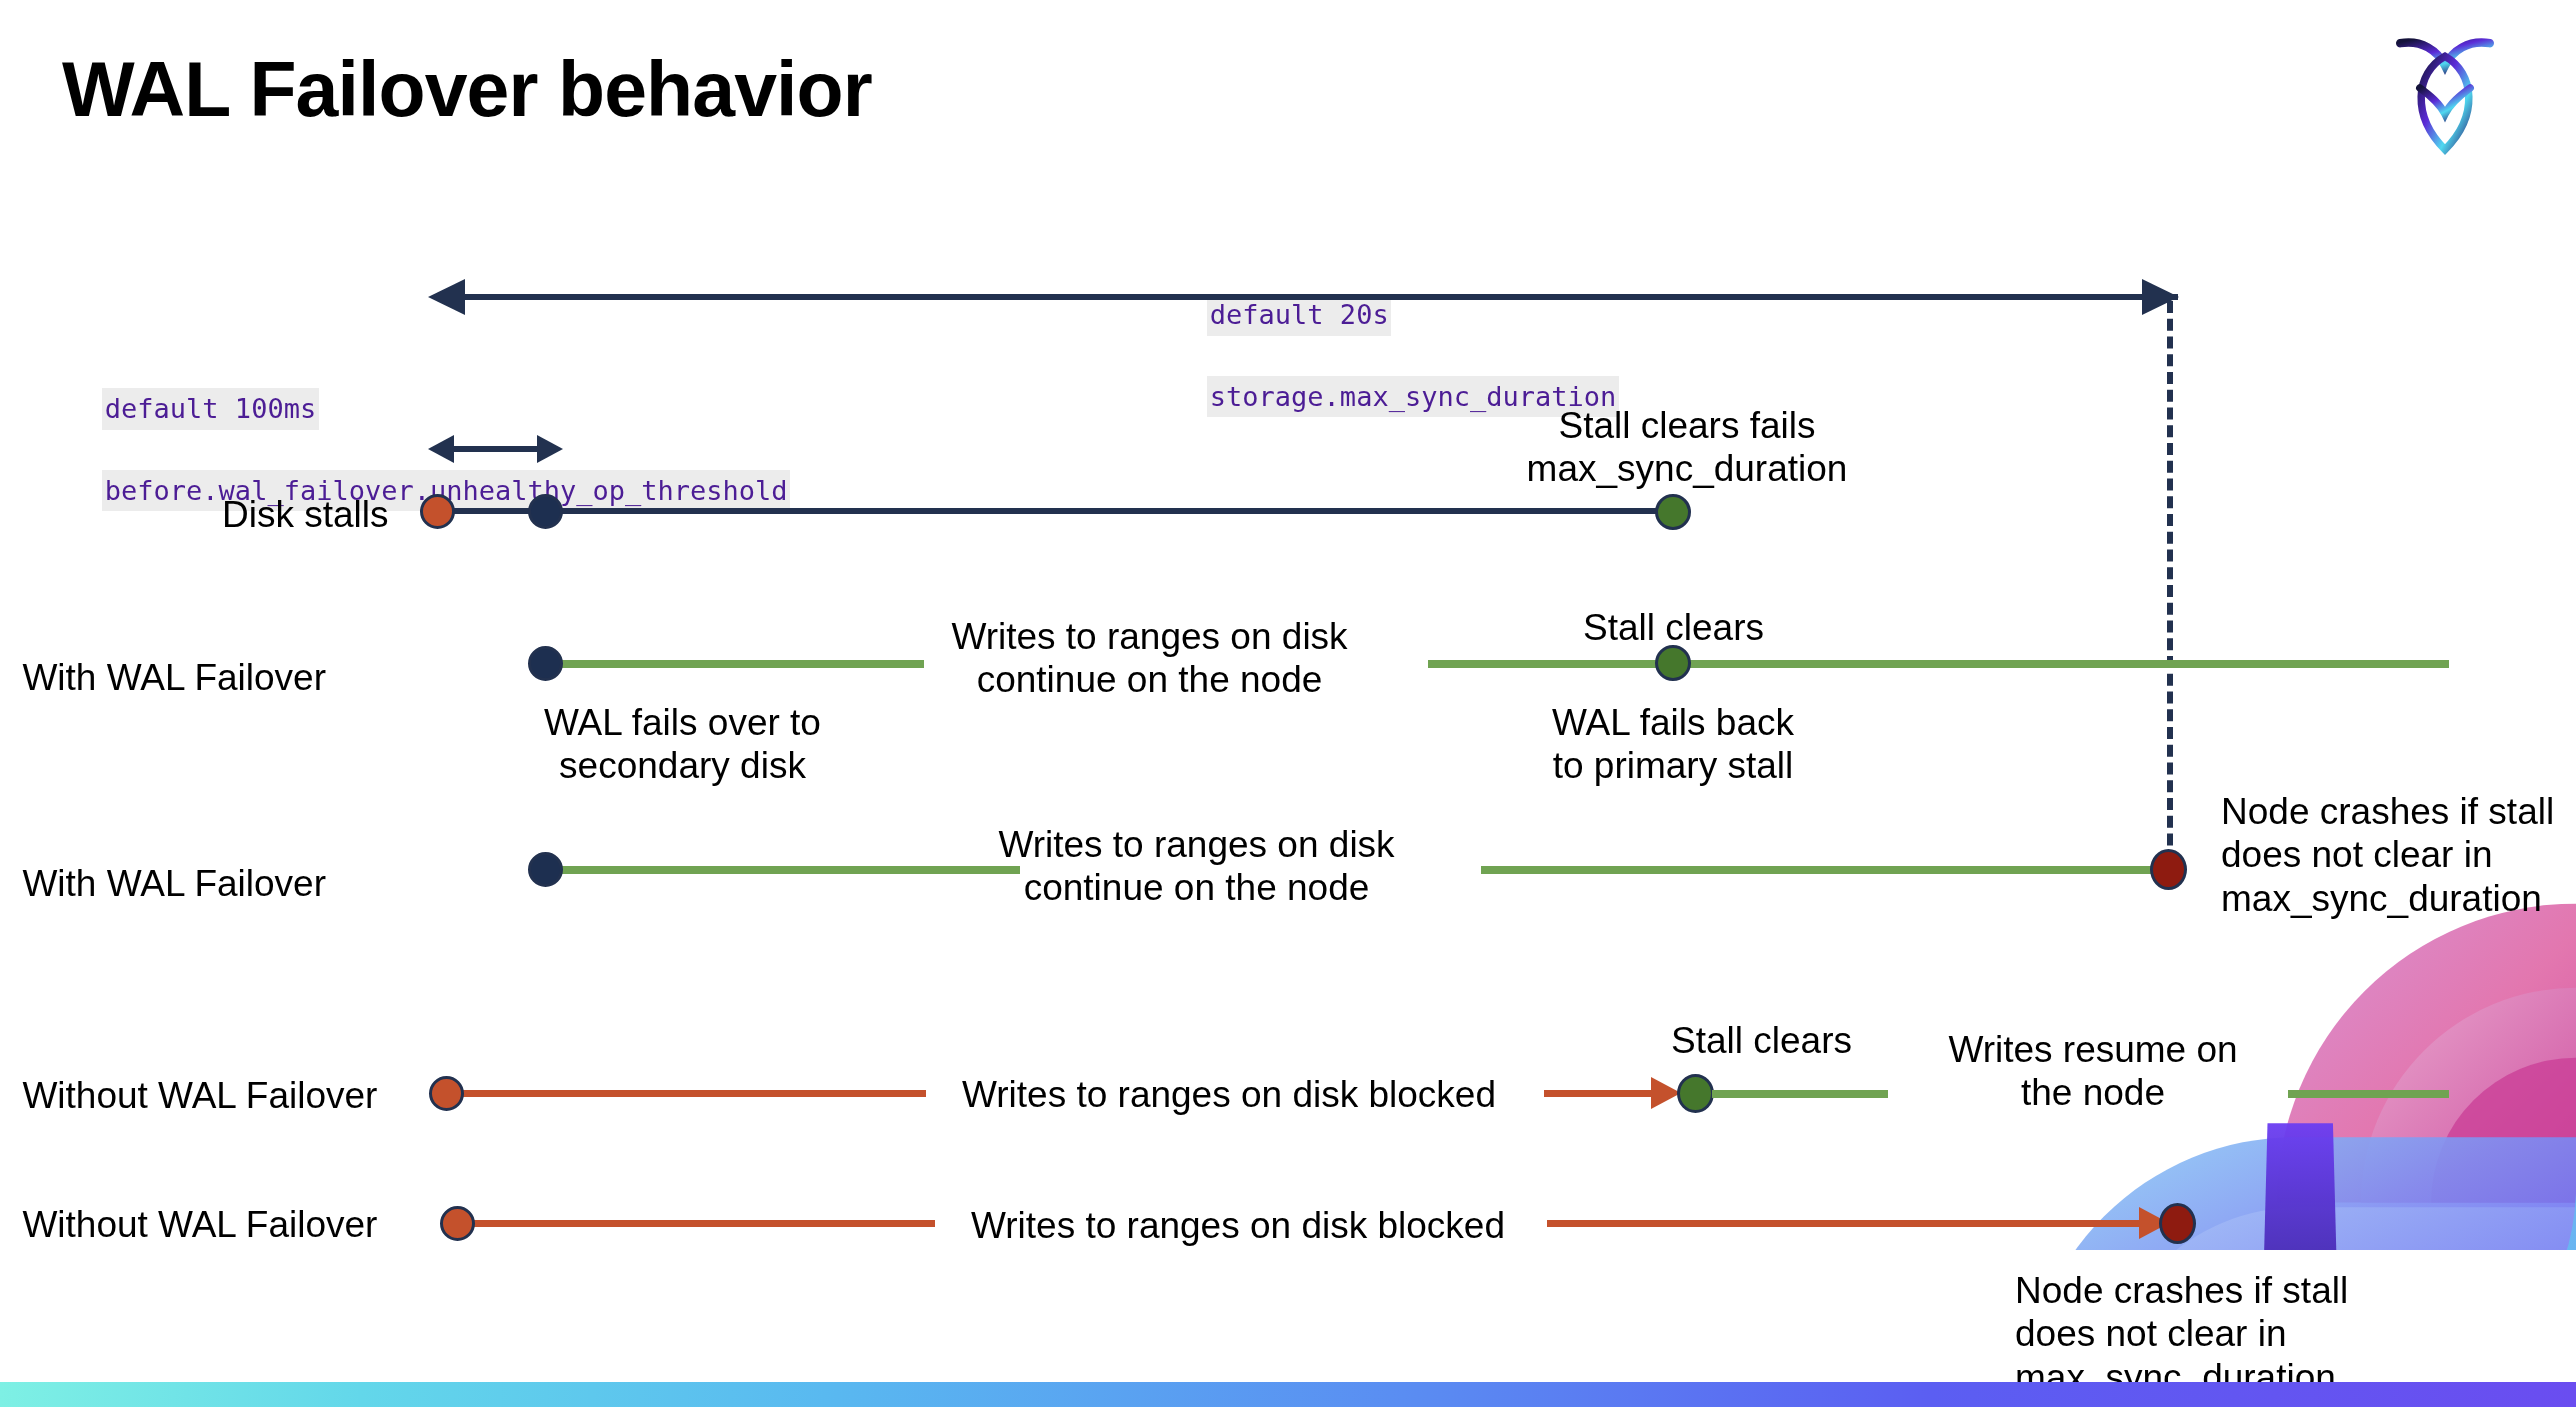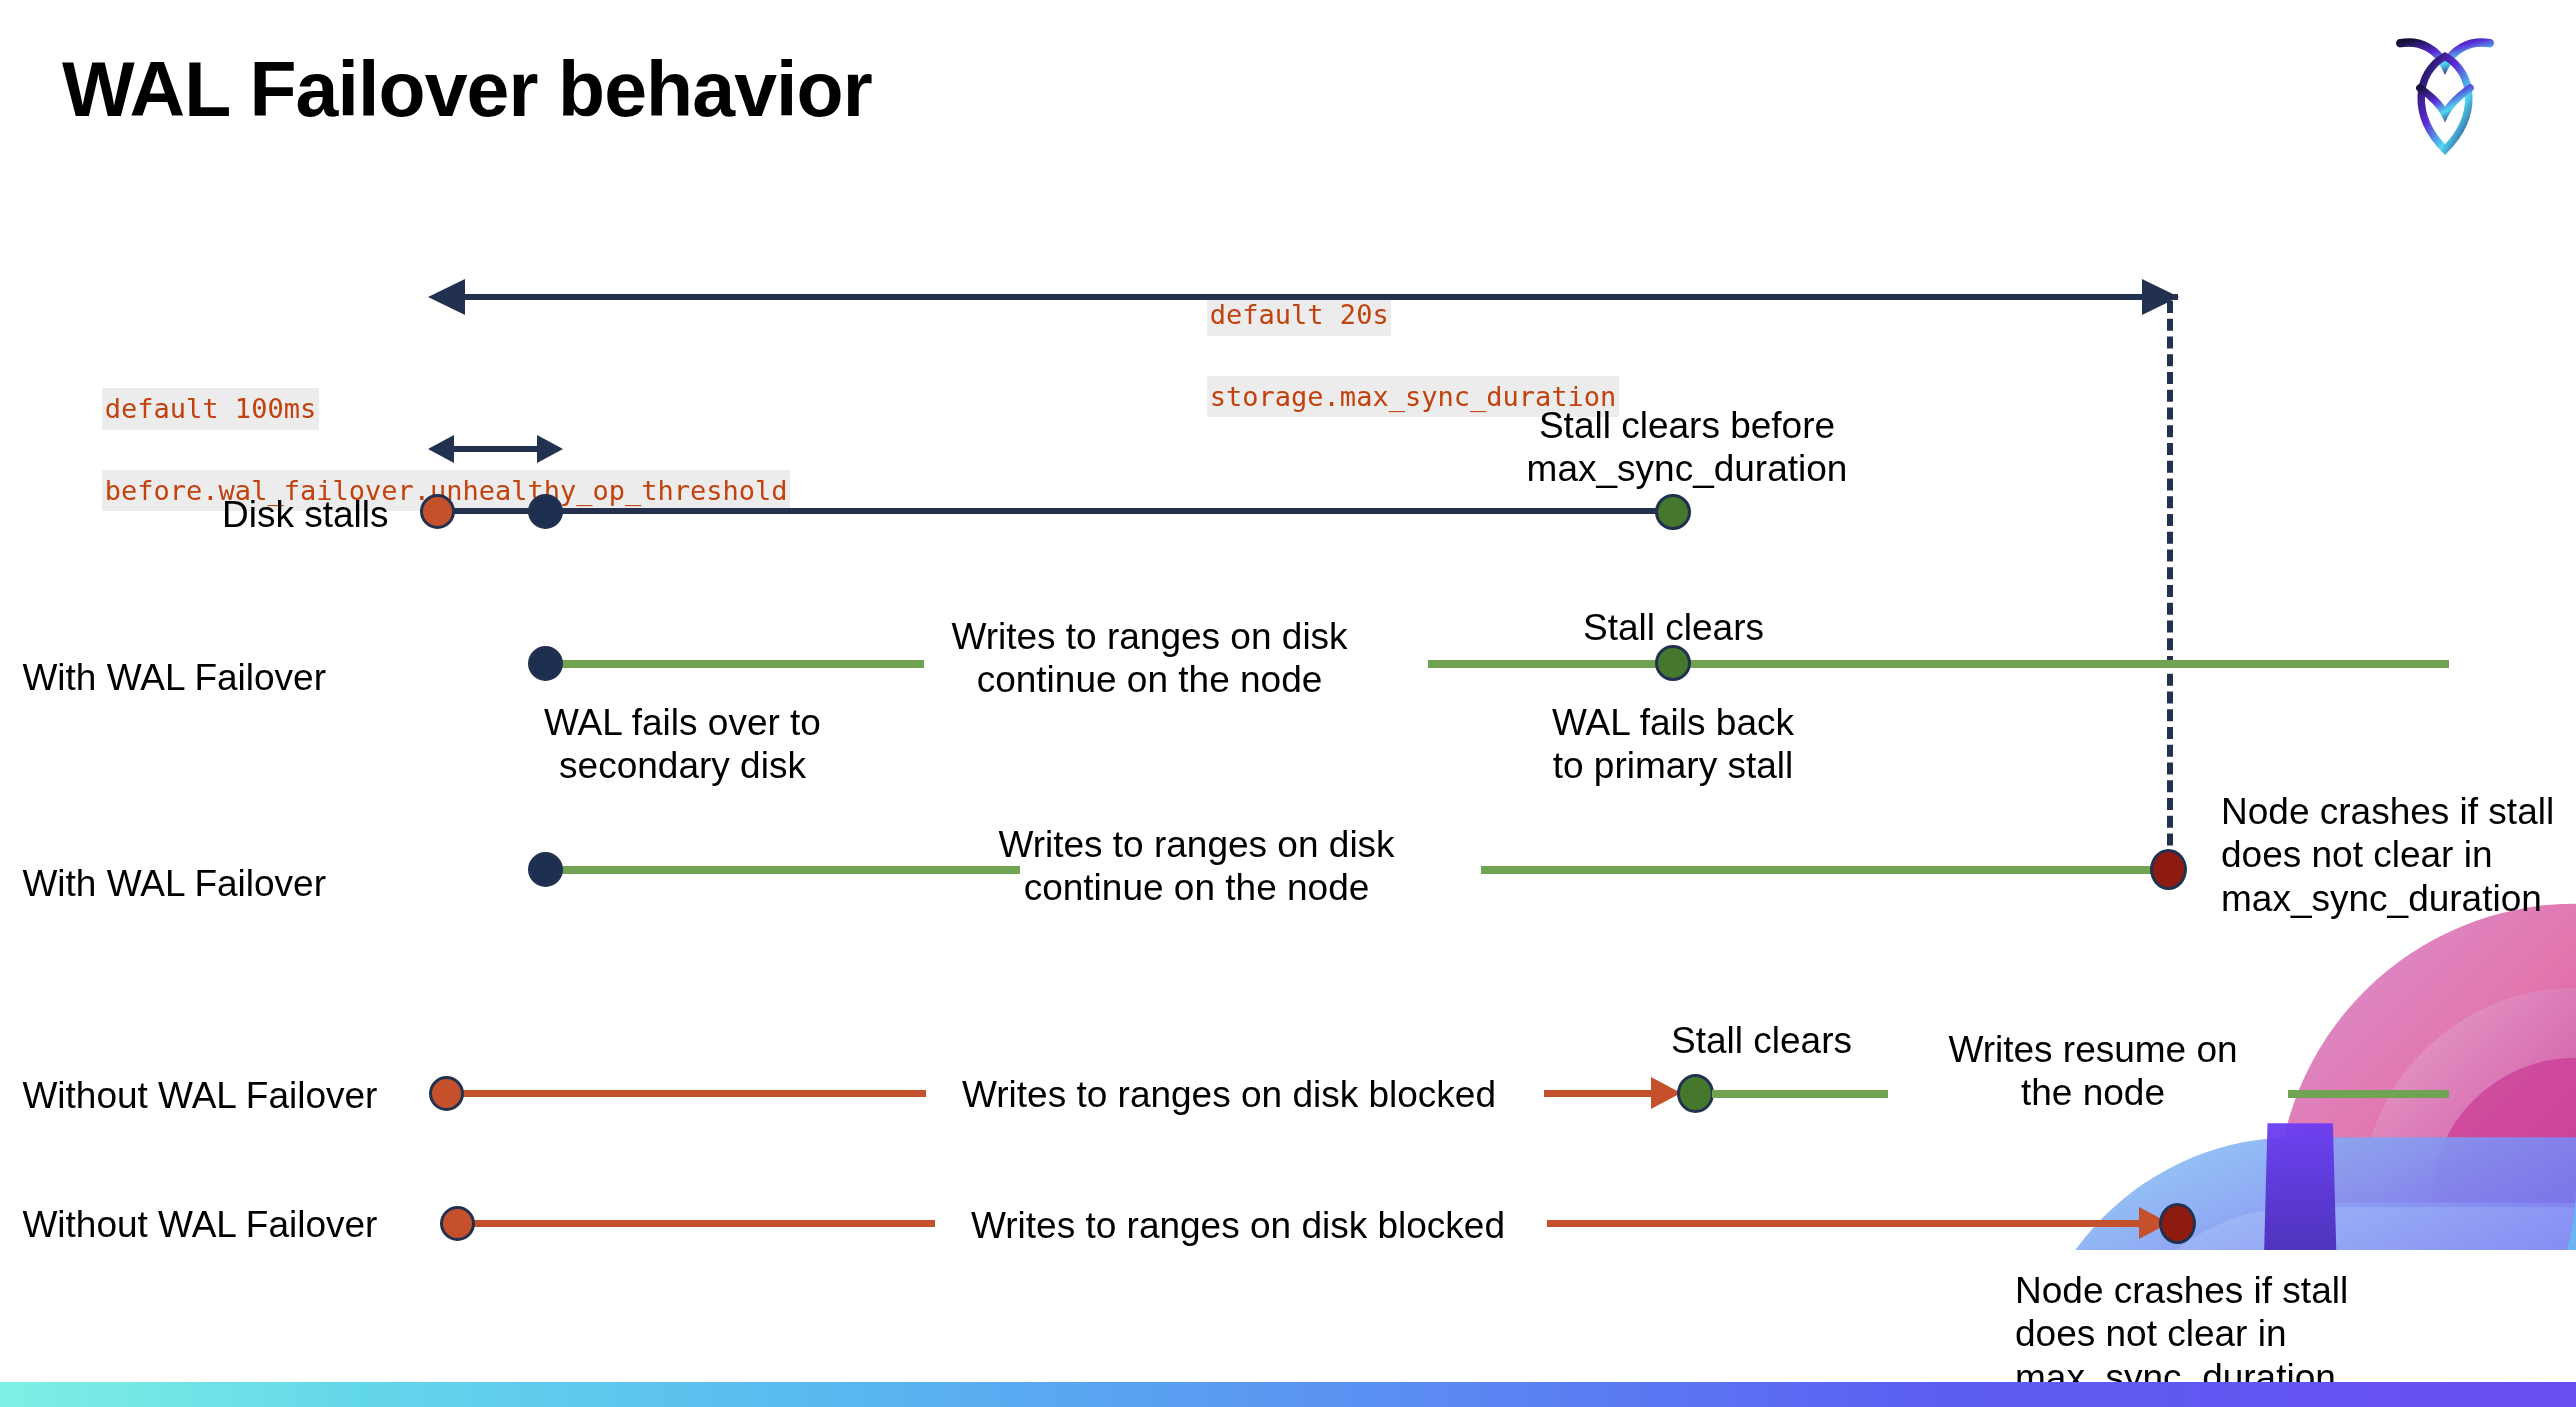--- a/index.html
+++ b/index.html
@@ -9,21 +9,21 @@
 
   
   #page-title{position:absolute;left:62px;top:49px;font-size:77px;font-weight:bold;
               letter-spacing:-0.9px;line-height:1.05;color:#000;}
 
   
   #logo{position:absolute;left:2389px;top:30px;width:112px;height:131px;}
 
   
   .code-ann{position:absolute;font-family:"DejaVu Sans Mono","Liberation Mono",monospace;
-            font-size:27px;line-height:1.48;color:#c2410c;white-space:pre;}
+            font-size:27px;line-height:1.48;color:#4c1d95;white-space:pre;}
   .code-ann span{background:#ececec;padding:0.9px 2.8px;display:inline-block;}
 
   
   .lane-label{position:absolute;font-size:37px;color:#000;white-space:nowrap;}
   .note{position:absolute;font-size:37px;line-height:1.17;color:#000;text-align:center;}
   .note.left{text-align:left;}
   .seg{position:absolute;height:6.5px;border-radius:0;}
   .seg.navy{background:#22314f;height:5.6px;}
   .seg.green{background:#70a352;height:8.4px;}
   .seg.red{background:#c4512c;height:6.5px;}
@@ -138,21 +138,21 @@
   </div>
   <div class="seg navy" style="left:439px;top:446px;width:103px;height:5.6px;"></div>
   <div class="ah sm-left" style="left:428px;top:435px;"></div>
   <div class="ah sm-right" style="left:537px;top:435px;"></div>
 
   <div class="lane-label" style="left:222px;top:494px;">Disk stalls</div>
   <div class="seg navy" style="left:439px;top:508px;width:1243px;"></div>
   <div class="dot red" style="left:420px;top:494px;width:35px;height:35px;"></div>
   <div class="dot navy" style="left:528px;top:494px;width:35px;height:35px;"></div>
   <div class="dot green" style="left:1655px;top:494px;width:36px;height:36px;"></div>
-  <div class="note" style="left:1519px;top:404px;width:336px;white-space:pre-line;">Stall clears before
+  <div class="note" style="left:1519px;top:404px;width:336px;white-space:pre-line;">Stall clears fails
 max_sync_duration</div>
 
   <div class="lane-label" style="left:22.4px;top:657px;">With WAL Failover</div>
   <div class="seg green" style="left:545px;top:660px;width:379px;"></div>
   <div class="seg green" style="left:1428px;top:660px;width:1021px;"></div>
   <div class="dot navy" style="left:528px;top:646px;width:35px;height:35px;"></div>
   <div class="dot green" style="left:1655px;top:645px;width:36px;height:36px;"></div>
   <div class="note" style="left:944px;top:615px;width:411px;white-space:pre-line;">Writes to ranges on disk
 continue on the node</div>
   <div class="note" style="left:1538px;top:606px;width:271px;">Stall clears</div>

